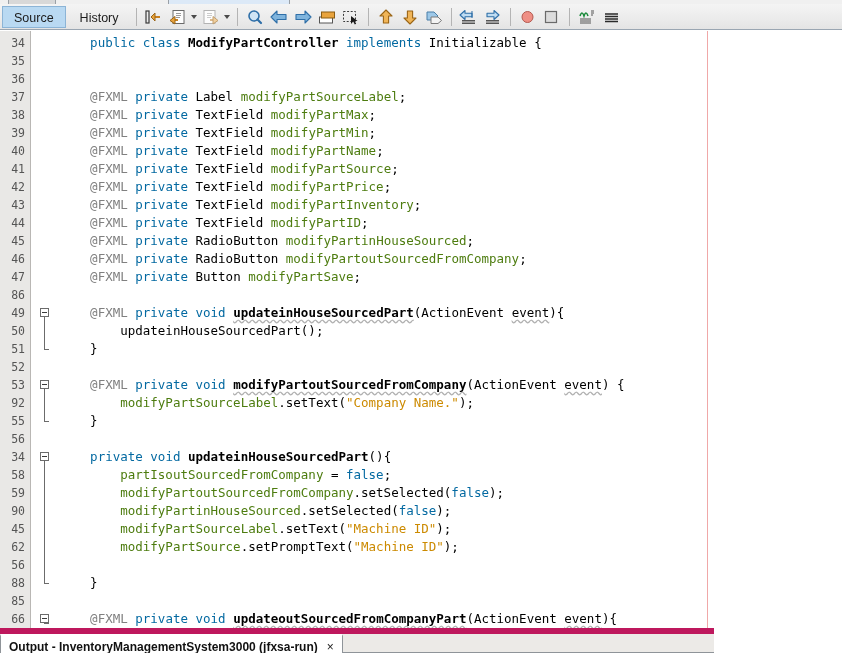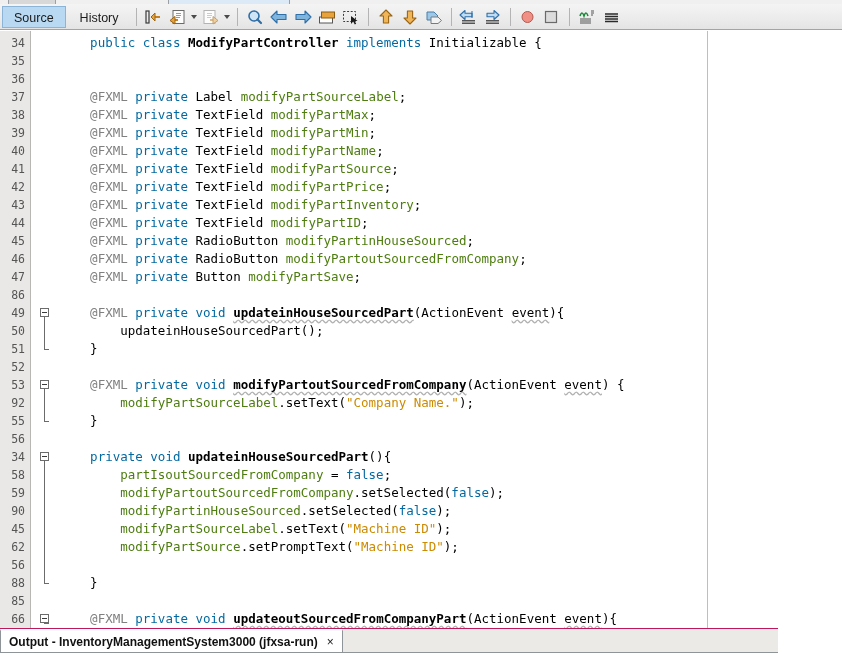--- a/index.html
+++ b/index.html
@@ -138,23 +138,23 @@
   .ann  { color: #808080; }
   .fld  { color: #4d7c0f; }
   .str  { color: #cc8a00; }
   .plain{ color: #000000; }
   .mname{ color: #000000; font-weight: bold; text-decoration: underline; text-decoration-style: wavy; text-decoration-color: #b0b0b0; text-underline-offset: 2px;}
   .cname{ color: #000000; font-weight: bold; }
   .param{ color: #000000; text-decoration: underline; text-decoration-style: wavy; text-decoration-color: #b0b0b0; text-underline-offset: 2px;}
 
   
   .bottombar {
-    position: absolute; left: 0; top: 628px; width: 778px; height: 25px;
+    position: absolute; left: 0; top: 628px; width: 714px; height: 25px;
     background: #eceae7;
-    border-top: 1px solid #be185d;
+    border-top: 6px solid #be185d;
     box-sizing: border-box;
     display: flex; align-items: stretch;
   }
   .outtab {
     background: #ffffff;
     border: 1px solid #8f9499;
     border-top: 2px solid #ffffff;
     margin: 0;
     padding: 0 6px 0 8px;
     display: flex; align-items: center; gap: 7px;

